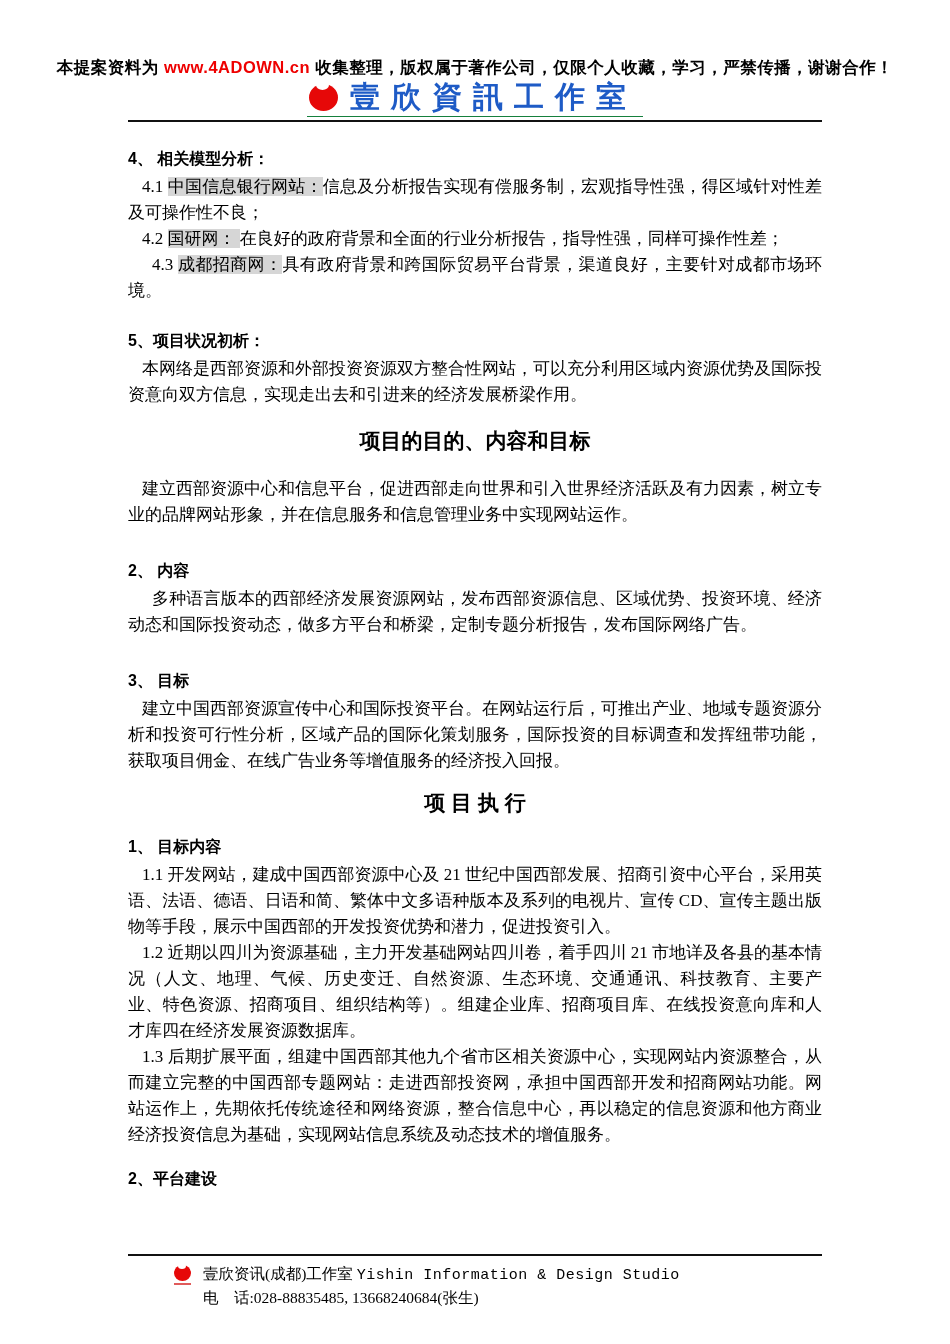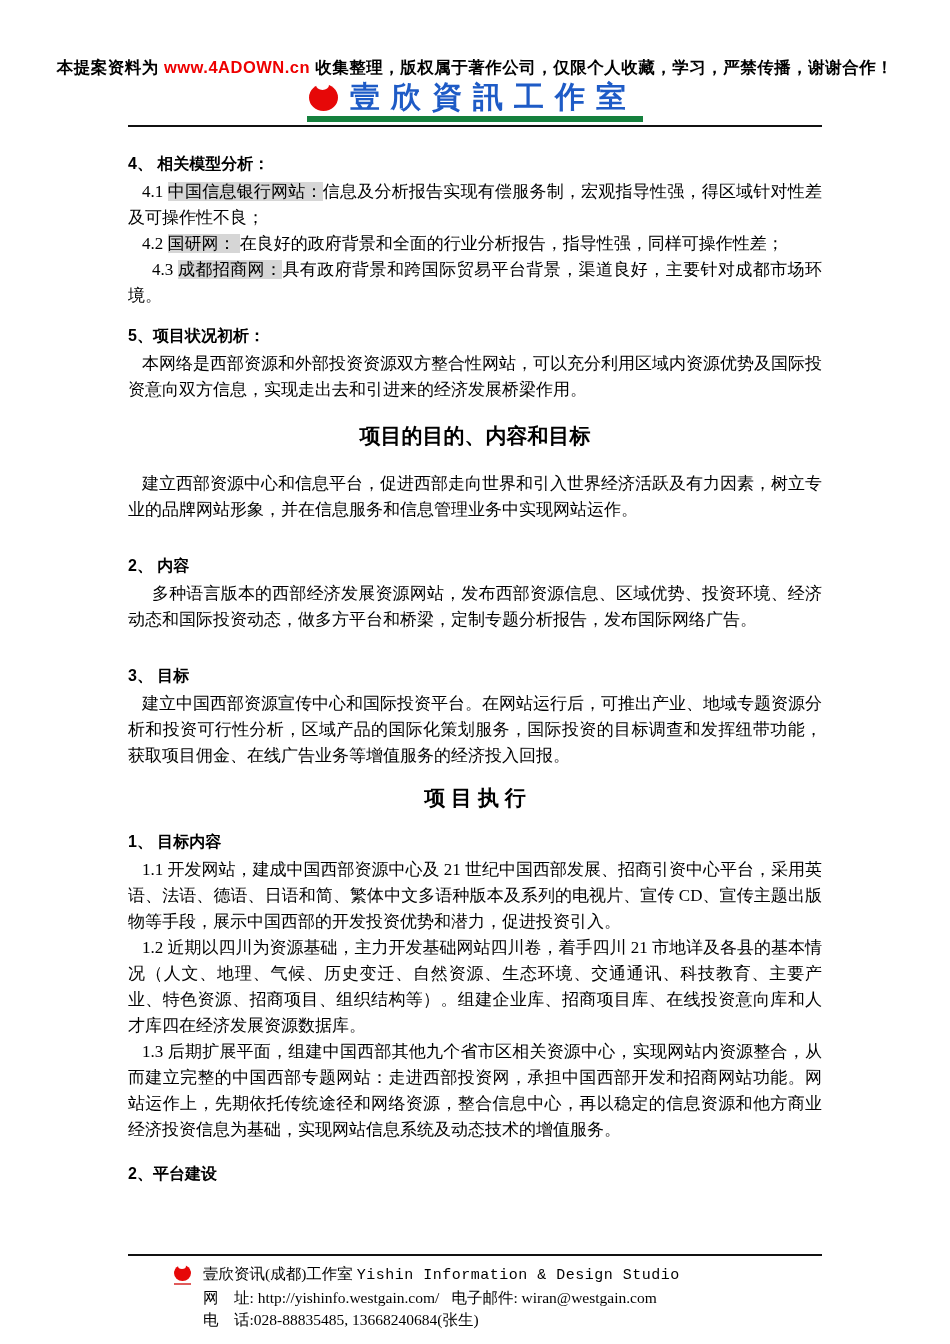--- a/index.html
+++ b/index.html
@@ -23,21 +23,21 @@
     font-size: 16.5px;
     line-height: 22px;
     letter-spacing: 0.5px;
   }
   .notice .url { color: #ee0000; }
   .logo-row { text-align: center; margin-top: 3px; }
   .logo-inner {
     display: inline-flex;
     align-items: center;
     gap: 12px;
-    border-bottom: 6px solid #15803d;
+    border-bottom: 1px solid #15803d;
     padding: 0 6px 3px 2px;
   }
   .logo-mark {
     position: relative;
     width: 29px; height: 27px;
     background: #e60808;
     border-radius: 50%;
     flex: 0 0 auto;
   }
   .logo-mark::before {
@@ -76,21 +76,21 @@
     font-family: "Liberation Sans", "DejaVu Sans", sans-serif;
     font-weight: bold;
     font-size: 16px;
     line-height: 26px;
     text-align: left;
   }
   .para { font-size: 17px; line-height: 26px; }
   .indent1 { text-indent: 14px; }
   .indent2 { text-indent: 24px; }
   .hl { background: #d6d6d6; }
-  .mt26 { margin-top: 14px; }
+  .mt26 { margin-top: 24px; }
   .mt30 { margin-top: 30px; }
   .mb2 { margin-bottom: 2px; }
   .center-title {
     text-align: center;
     font-family: "Liberation Sans", "DejaVu Sans", sans-serif;
     font-weight: bold;
     font-size: 21px;
     line-height: 30px;
   }
   .title1 { margin-top: 18px; margin-bottom: 20px; }
@@ -192,19 +192,18 @@
     <p class="h-bold platform-heading">2、平台建设</p>
 
   </div>
 
   <div class="page-footer">
     <div class="footer-rule"></div>
     <div class="footer-body">
       <span class="footer-mark"></span>
       <div class="footer-lines">
         <div class="footer-line footer-line1"><span>壹欣资讯(成都)工作室</span> <span class="en">Yishin Information &amp; Design Studio</span></div>
-        <div class="footer-line"><span>网　址:</span> <span>http://yishinfo.westgain.com/</span><span class="email-label">电子邮件:</span> <span>wiran@westgain.com</span></div>
         <div class="footer-line"><span>电　话:</span><span>028-88835485, 13668240684(张生)</span></div>
       </div>
     </div>
   </div>
 
 </div>
 
 </body></html>

